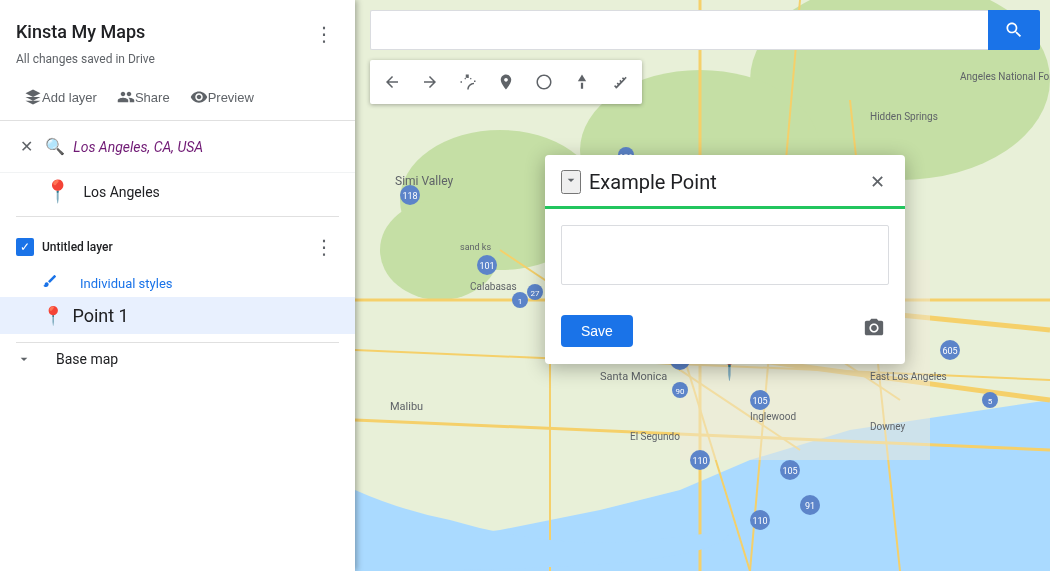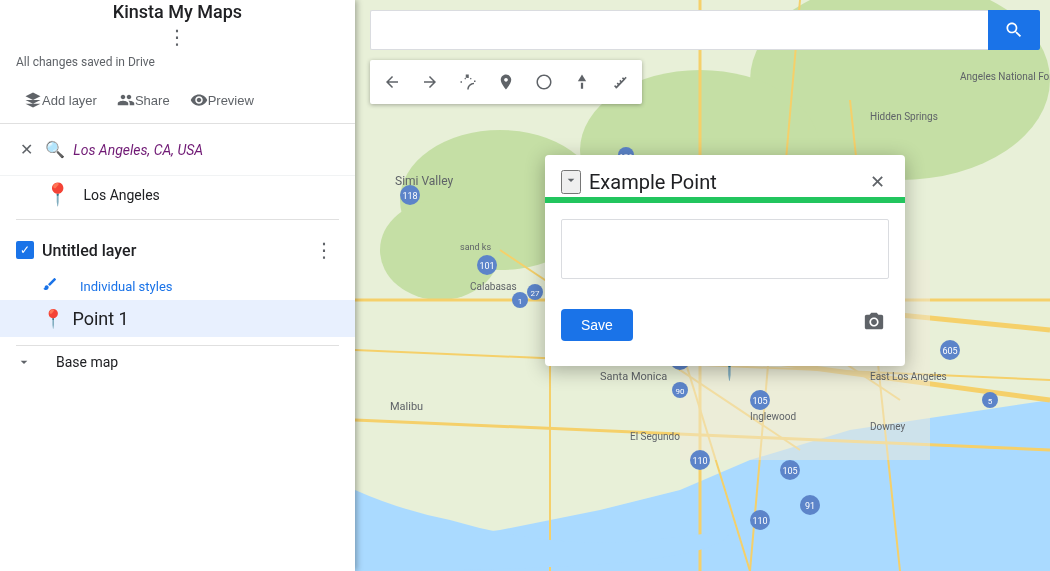--- a/index.html
+++ b/index.html
@@ -25,25 +25,24 @@
       top: 0; left: 0;
       width: 355px; height: 100%;
       background: #fff;
       box-shadow: 2px 0 6px rgba(0,0,0,0.3);
       display: flex;
       flex-direction: column;
       z-index: 10;
     }
 
     .sidebar-header {
-      padding: 0 16px 0 16px;
-      display: flex;
-      align-items: center;
+      padding: 20px 16px 0 16px;
+      display: flex;
+      align-items: flex-start;
       justify-content: space-between;
-      flex-direction: column;
     }
 
     .sidebar-title {
       font-size: 18px;
       font-weight: 500;
       color: #202124;
       line-height: 1.3;
     }
 
     .sidebar-subtitle {
@@ -164,21 +163,21 @@
       background: #1a73e8;
       border-radius: 2px;
       display: flex;
       align-items: center;
       justify-content: center;
       color: white;
       font-size: 12px;
     }
 
     .layer-name {
-      font-size: 16px;
+      font-size: 12px;
       color: #202124;
       font-weight: 500;
     }
 
     .individual-styles {
       display: flex;
       align-items: center;
       gap: 22px;
       padding: 4px 16px 4px 42px;
       cursor: pointer;
@@ -308,22 +307,22 @@
       border-radius: 4px;
       box-shadow: 0 4px 20px rgba(0,0,0,0.3);
       z-index: 20;
       padding: 0;
     }
 
     .dialog-header {
       display: flex;
       align-items: center;
       justify-content: space-between;
-      padding: 12px 16px 0 16px;
-      border-bottom: 6px solid #22c55e;
+      padding: 12px 16px 9px 16px;
+      border-bottom: 3px solid #22c55e;
     }
 
     .dialog-title-row {
       display: flex;
       align-items: center;
       gap: 8px;
     }
 
     .dialog-chevron {
       color: #5f6368;
@@ -358,21 +357,21 @@
       padding: 8px;
       font-size: 14px;
       resize: none;
       outline: none;
       color: #202124;
     }
 
     .dialog-footer {
       display: flex;
       align-items: center;
-      padding: 8px 16px 24px 16px;
+      padding: 8px 16px 16px 16px;
       gap: 8px;
     }
 
     .btn-save {
       background: #1a73e8;
       color: white;
       border: none;
       padding: 8px 20px;
       border-radius: 4px;
       font-size: 14px;

